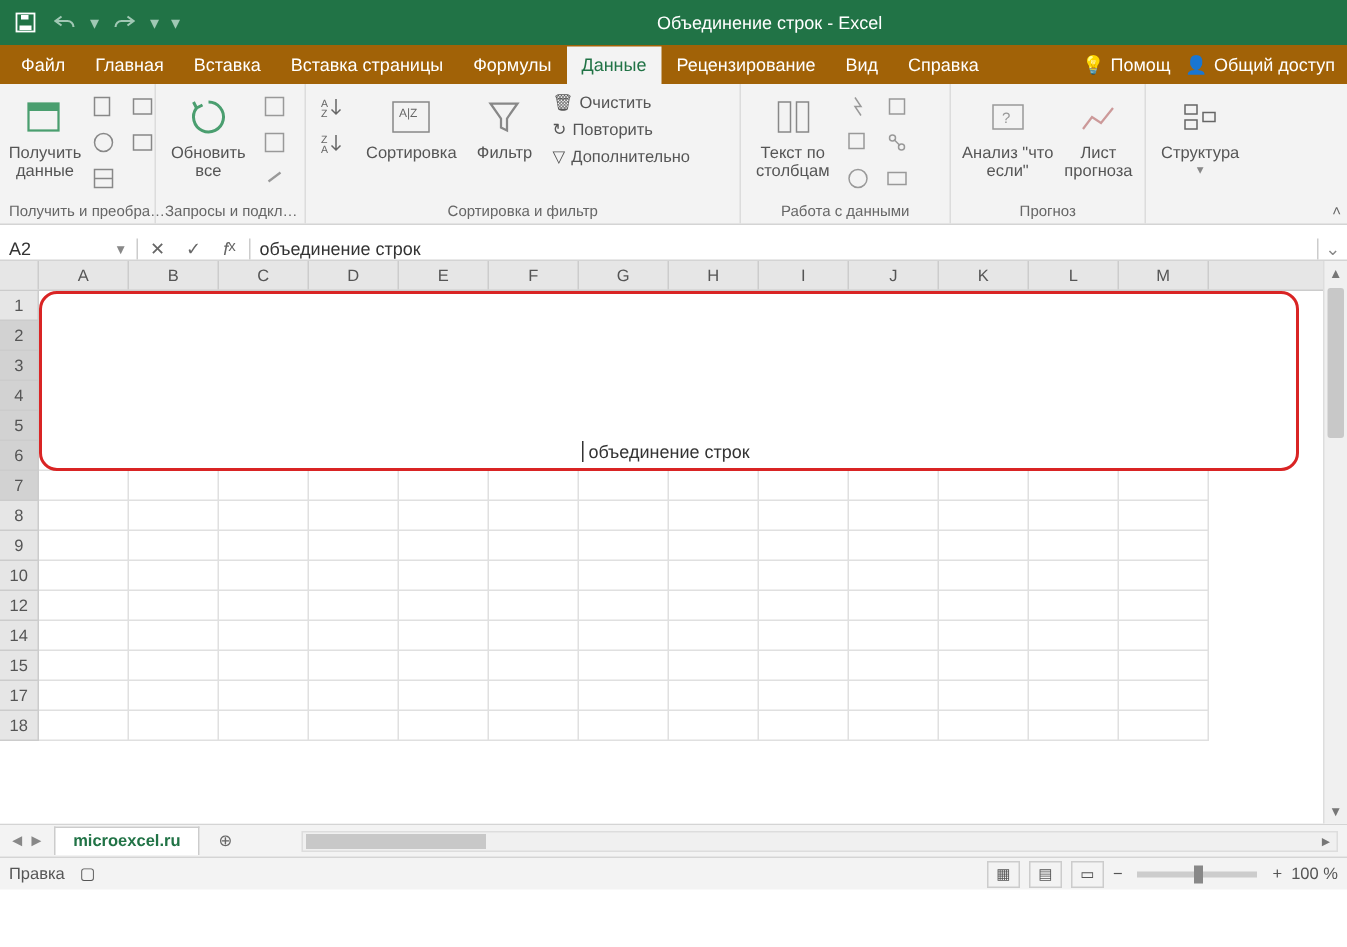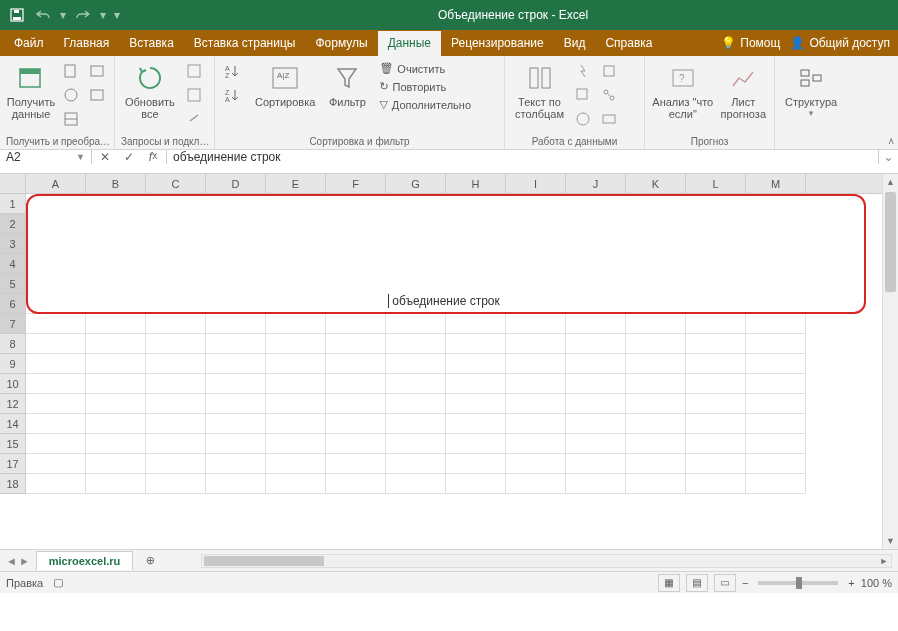--- a/index.html
+++ b/index.html
@@ -29,21 +29,21 @@
 .ribbon-group-label { font-size: 10px; color: #666; text-align: center; padding-top: 2px; white-space: nowrap; }
 .big-btn { display: flex; flex-direction: column; align-items: center; justify-content: flex-start; padding: 2px 4px; cursor: pointer; min-width: 48px; }
 .big-btn .icon { width: 32px; height: 32px; display: flex; align-items: center; justify-content: center; }
 .big-btn .lbl { font-size: 11px; text-align: center; line-height: 12px; margin-top: 2px; color: #555; }
 .small-btns { display: flex; flex-direction: column; gap: 2px; }
 .small-btn { width: 22px; height: 22px; display: flex; align-items: center; justify-content: center; cursor: pointer; }
 .text-btn { display: flex; align-items: center; gap: 4px; font-size: 11px; color: #555; padding: 2px 4px; cursor: pointer; }
 .ribbon-collapse { position: absolute; right: 4px; bottom: 2px; font-size: 10px; color: #666; cursor: pointer; }
 
 
-.formula-bar { height: 24px; background: #fff; border-bottom: 1px solid #d4d4d4; display: flex; align-items: flex-start; }
+.formula-bar { height: 24px; background: #fff; border-bottom: 1px solid #d4d4d4; display: flex; align-items: flex-end; }
 .name-box { width: 92px; border-right: 1px solid #ccc; padding: 0 6px; display: flex; align-items: center; justify-content: space-between; cursor: text; }
 .name-box span:last-child { color: #888; font-size: 9px; }
 .fb-btns { display: flex; align-items: center; border-right: 1px solid #ccc; padding: 0 4px; gap: 6px; }
 .fb-btn { width: 18px; display: flex; justify-content: center; cursor: pointer; color: #666; }
 .fb-input { flex: 1; padding: 0 6px; color: #333; cursor: text; }
 .fb-expand { width: 20px; text-align: center; color: #888; cursor: pointer; border-left: 1px solid #ccc; }
 
 
 .grid-area { position: relative; height: 375px; background: #fff; }
 .col-headers { display: flex; height: 20px; background: #e6e6e6; border-bottom: 1px solid #ccc; }
@@ -124,21 +124,21 @@
       <span>Помощ</span>
     </div>
     <div class="menu-right-item">
       <span>👤</span>
       <span>Общий доступ</span>
     </div>
   </div>
 </div>
 
 <div class="ribbon">
-  <div class="ribbon-group" style="width:115px">
+  <div class="ribbon-group" style="width:104px">
     <div class="ribbon-group-body">
       <div class="big-btn">
         <div class="icon">
             <svg width="30" height="30">
               <rect x="4" y="6" width="20" height="18" fill="none" stroke="#4a9e6f" stroke-width="1.5"></rect>
               <rect x="4" y="6" width="20" height="5" fill="#4a9e6f"></rect>
             </svg>
           </div>
         <div class="lbl" style="white-space:pre">Получить
 данные</div>

